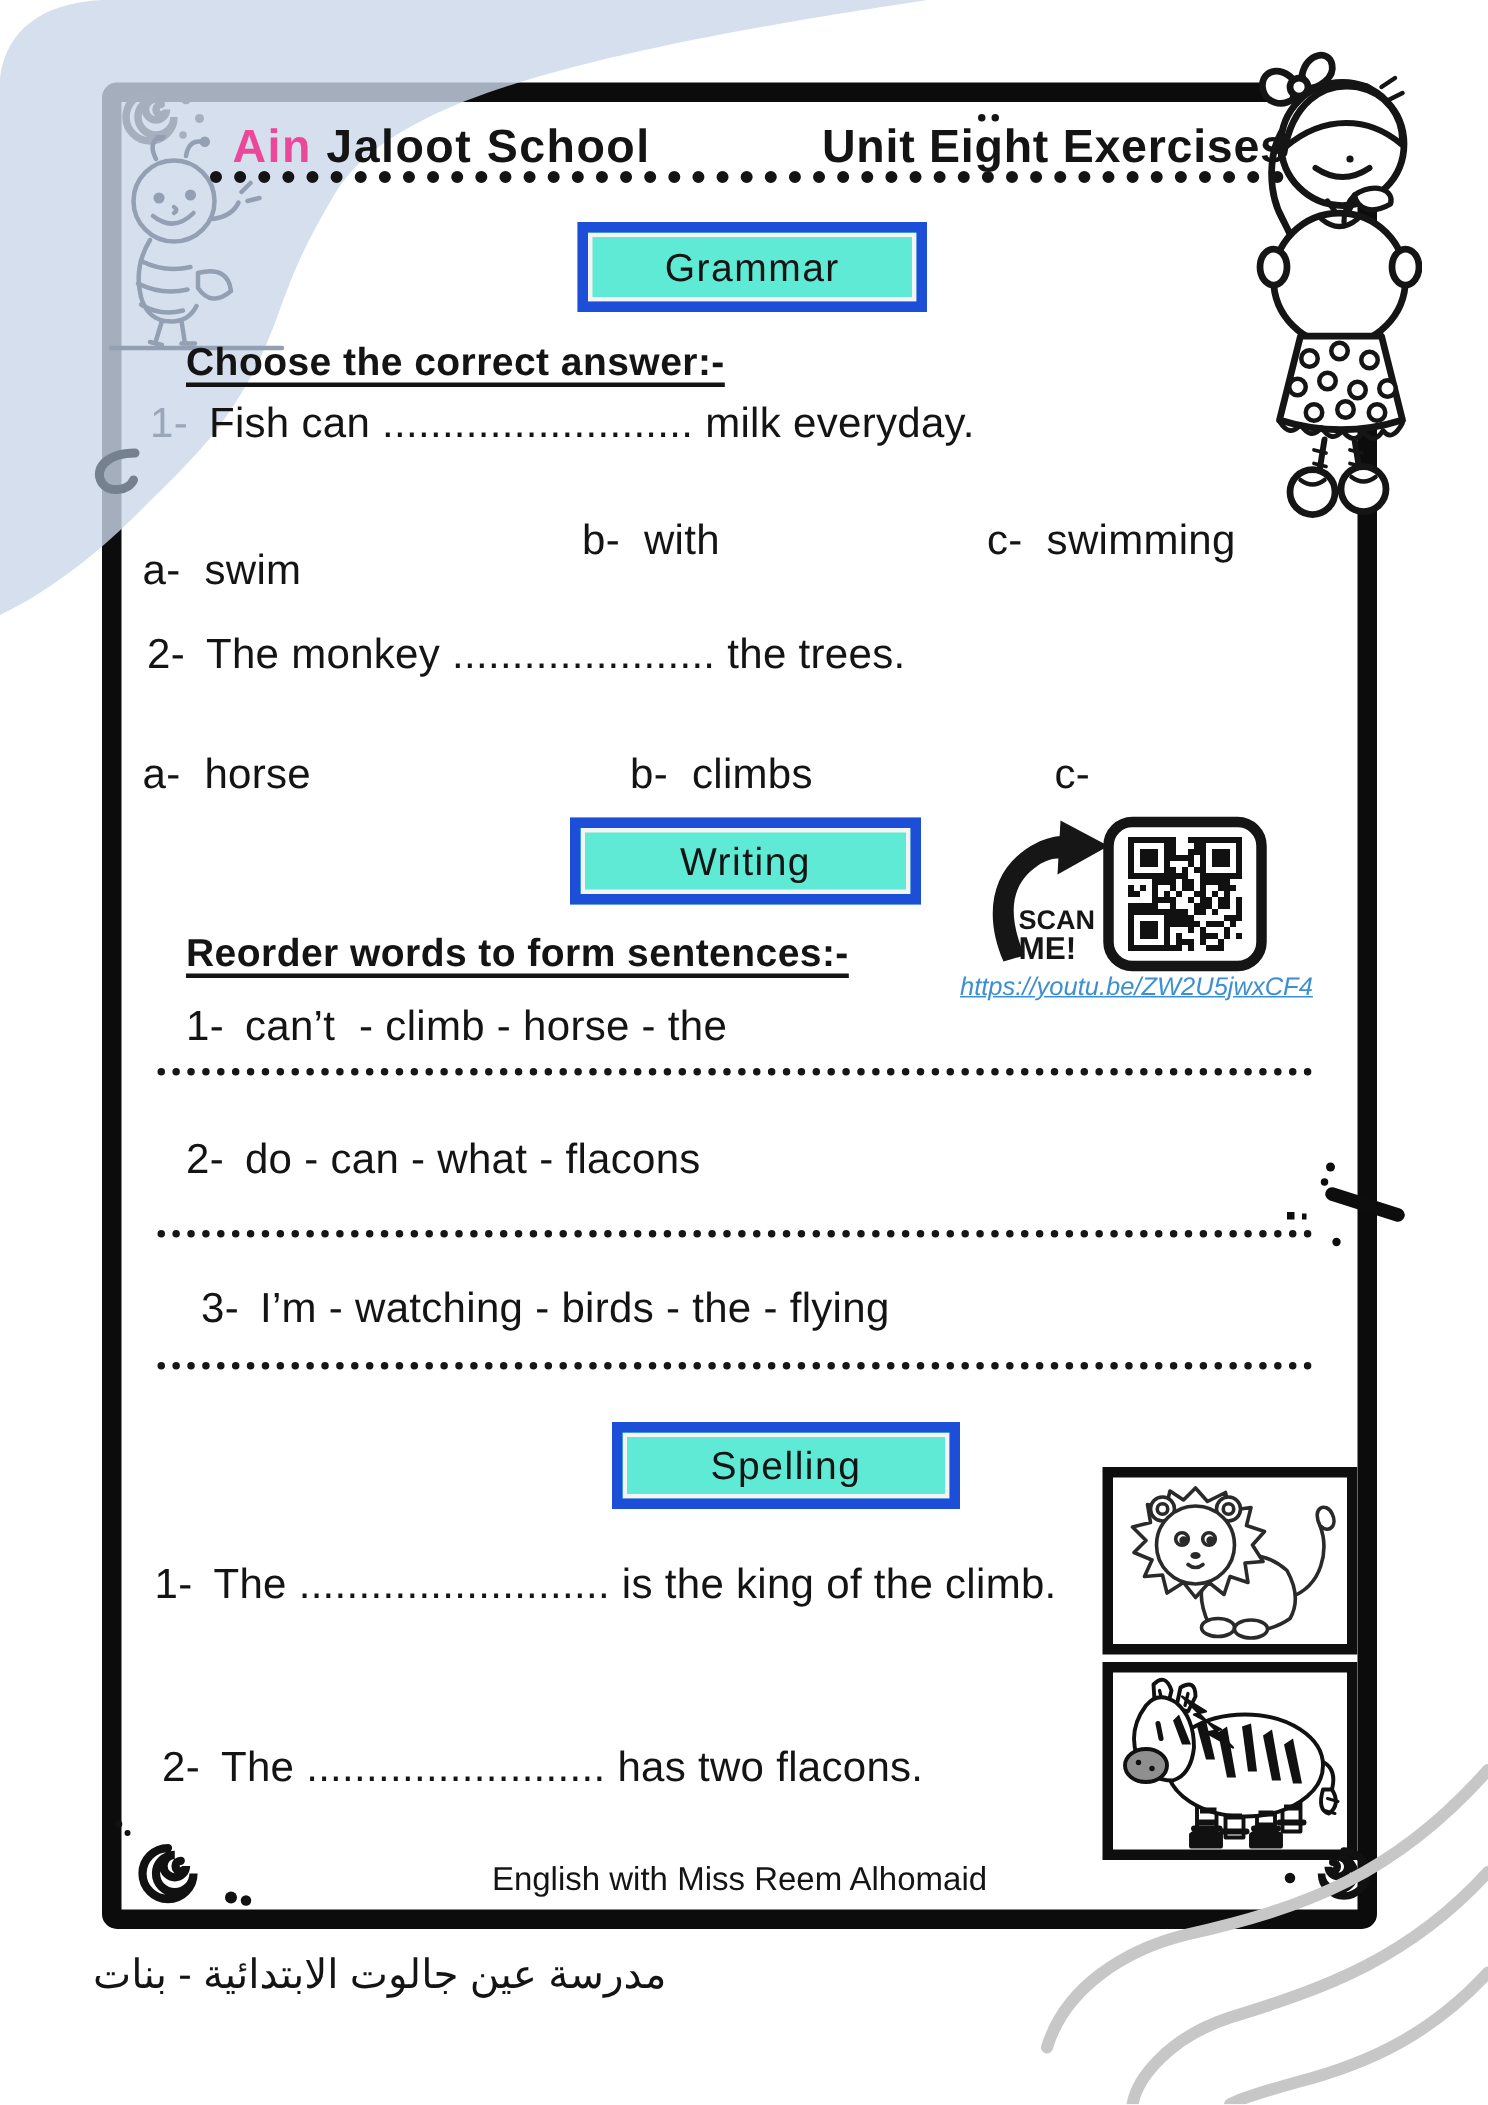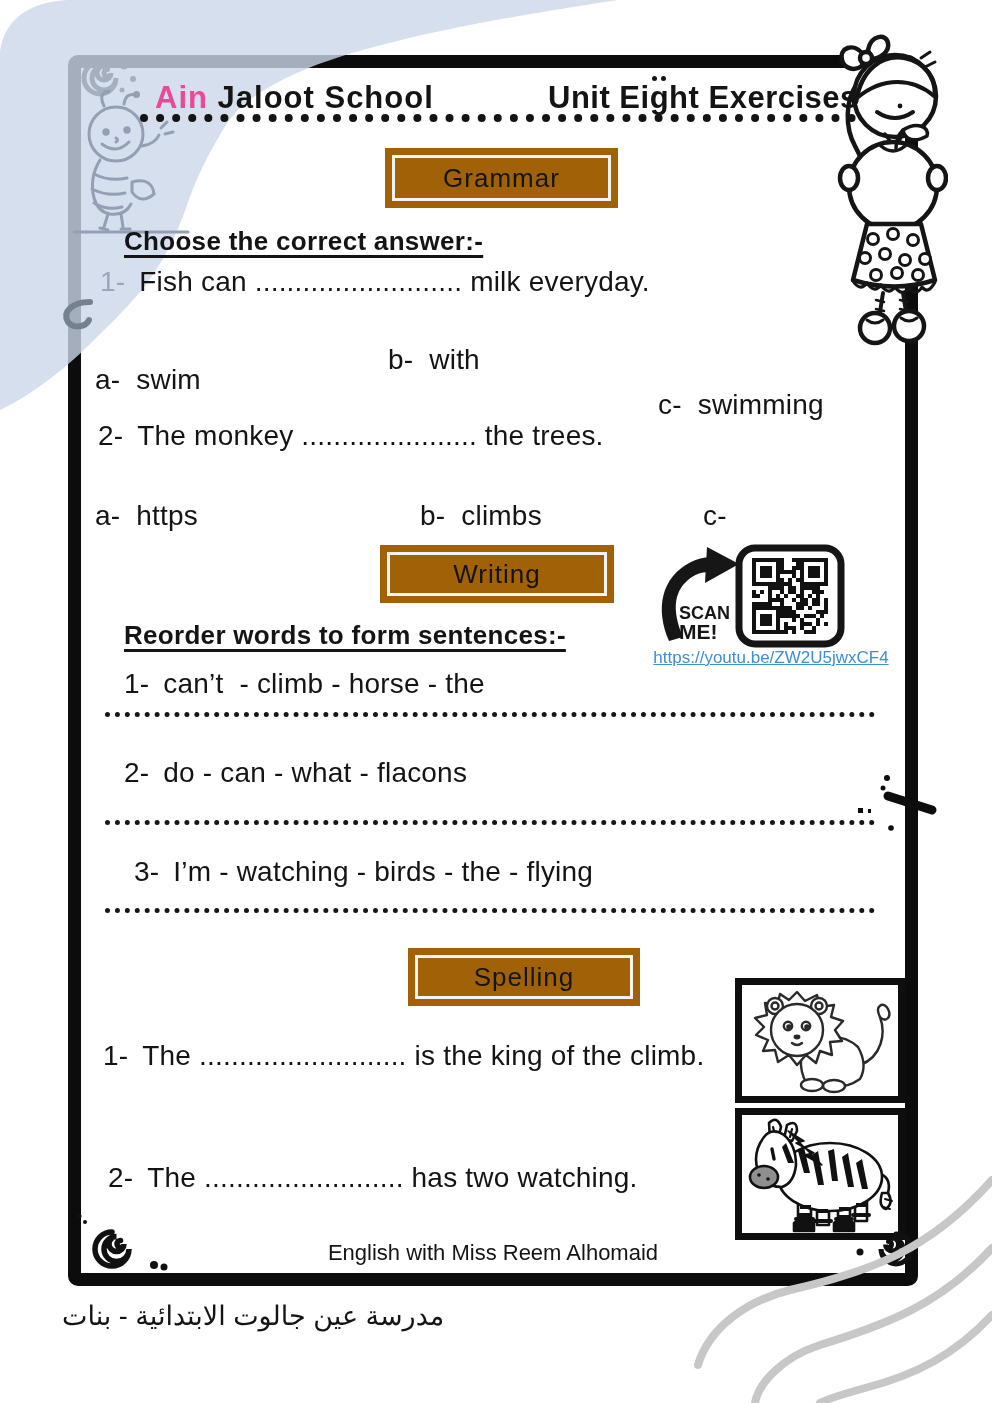--- a/index.html
+++ b/index.html
@@ -26,51 +26,51 @@
   .school-name{position:absolute;left:155px;top:80px;font-size:31px;font-weight:bold;
                letter-spacing:1px;white-space:pre;z-index:5;}
   .school-name .light{color:#ec4899;}
   .unit-title{position:absolute;left:548px;top:80px;font-size:31px;font-weight:bold;
               letter-spacing:.5px;white-space:nowrap;z-index:5;}
   .umlaut-dot{position:absolute;width:5px;height:5px;border-radius:50%;background:#141414;z-index:5;}
   .dots-sep{position:absolute;left:140px;top:114px;width:716px;height:0;
             border-bottom:8px dotted #141414;z-index:5;}
 
   
-  .section-box{position:absolute;background:#a16207;border:7px solid #a16207;box-sizing:border-box;
+  .section-box{position:absolute;background:#5eead4;border:7px solid #1d4ed8;box-sizing:border-box;
                display:flex;align-items:center;justify-content:center;font-size:26px;
                letter-spacing:1px;z-index:5;box-shadow:inset 0 0 0 3px #f4f4f4;}
   #box-grammar{left:385px;top:148px;width:233px;height:60px;}
   #box-writing{left:380px;top:545px;width:234px;height:58px;}
   #box-spelling{left:408px;top:948px;width:232px;height:58px;}
 
   .heading{position:absolute;font-size:26px;font-weight:bold;text-decoration:underline;
            text-decoration-thickness:3px;text-underline-offset:5px;letter-spacing:.3px;
            white-space:nowrap;z-index:5;}
   #h-choose{left:124px;top:226px;}
   #h-reorder{left:124px;top:620px;}
 
   .qline,.opt,.wline,.sline{position:absolute;font-size:28px;letter-spacing:.2px;
            white-space:pre;z-index:5;}
   .num{display:inline-block;margin-right:14px;}
   .num-muted{color:#9aa6ba;}
   #q-g1{left:100px;top:266px;} #q-g2{left:98px;top:420px;}
-  #opt-1a{left:95px;top:364px;} #opt-1b{left:388px;top:344px;} #opt-1c{left:658px;top:344px;margin-top:45px;}
+  #opt-1a{left:95px;top:364px;} #opt-1b{left:388px;top:344px;} #opt-1c{left:658px;top:344px;}
   #opt-2a{left:95px;top:500px;} #opt-2b{left:420px;top:500px;} #opt-2c{left:703px;top:500px;}
   .opt .key{margin-right:16px;}
   #w-1{left:124px;top:668px;} #w-2{left:124px;top:757px;} #w-3{left:134px;top:856px;}
   .ansline{position:absolute;width:770px;height:0;border-bottom:5px dotted #161616;z-index:5;}
   #al-1{left:105px;top:712px;} #al-2{left:105px;top:820px;} #al-3{left:105px;top:908px;}
   #s-1{left:103px;top:1040px;} #s-2{left:108px;top:1162px;}
 
   
   #qr-svg{position:absolute;left:735px;top:544px;z-index:5;}
   #scanme-svg{position:absolute;left:655px;top:545px;z-index:5;}
-  .yt-link{position:absolute;left:640px;top:648px;width:262px;text-align:center;font-size:17px;
-           color:#3d8fd3;text-decoration:underline;z-index:5;cursor:pointer;white-space:nowrap;}
+  .yt-link{position:absolute;left:640px;top:648px;width:262px;text-align:left;font-size:17px;
+           color:#3d8fd3;text-decoration:underline;z-index:5;cursor:pointer;white-space:nowrap;font-style:italic;}
 
   
   .pic-box{position:absolute;border:7px solid #0e0e0e;background:#fff;box-sizing:border-box;z-index:5;}
   #lion-box{left:735px;top:978px;width:170px;height:125px;}
   #zebra-box{left:735px;top:1108px;width:170px;height:132px;}
 
   .credit{position:absolute;left:81px;top:1240px;width:824px;text-align:center;
           font-size:22px;z-index:5;}
   .arabic{position:absolute;left:62px;top:1300px;font-size:27px;direction:rtl;z-index:5;}
 </style>
@@ -171,21 +171,21 @@
   <div class="heading" id="h-choose">Choose the correct answer:-</div>
 
   <div class="qline" id="q-g1"><span class="num num-muted">1-</span><span>Fish can .......................... milk everyday.</span></div>
 
   <div class="opt" id="opt-1a"><span class="key">a-</span><span>swim</span></div>
   <div class="opt" id="opt-1b"><span class="key">b-</span><span>with</span></div>
   <div class="opt" id="opt-1c"><span class="key">c-</span><span>swimming</span></div>
 
   <div class="qline" id="q-g2"><span class="num">2-</span><span>The monkey ...................... the trees.</span></div>
 
-  <div class="opt" id="opt-2a"><span class="key">a-</span><span>https</span></div>
+  <div class="opt" id="opt-2a"><span class="key">a-</span><span>horse</span></div>
   <div class="opt" id="opt-2b"><span class="key">b-</span><span>climbs</span></div>
   <div class="opt" id="opt-2c"><span class="key">c-</span><span></span></div>
 
   <div class="section-box" id="box-writing">Writing</div>
   <div class="heading" id="h-reorder">Reorder words to form sentences:-</div>
 
   <div class="wline" id="w-1"><span class="num">1-</span><span>can’t  - climb - horse - the</span></div>
   <div class="ansline" id="al-1"></div>
   <div class="wline" id="w-2"><span class="num">2-</span><span>do - can - what - flacons</span></div>
   <div class="ansline" id="al-2"></div>
@@ -330,21 +330,21 @@
           <rect x="8" y="56" width="12" height="12"></rect>
       </g>
     </g>
   </svg>
 
   <a class="yt-link">https://youtu.be/ZW2U5jwxCF4</a>
 
   <div class="section-box" id="box-spelling">Spelling</div>
 
   <div class="sline" id="s-1"><span class="num">1-</span><span>The .......................... is the king of the climb.</span></div>
-  <div class="sline" id="s-2"><span class="num">2-</span><span>The ......................... has two watching.</span></div>
+  <div class="sline" id="s-2"><span class="num">2-</span><span>The ......................... has two flacons.</span></div>
 
   <div class="pic-box" id="lion-box">
     <svg width="156" height="111" viewBox="0 0 156 111">
       <g fill="#fff" stroke="#2a2a2a" stroke-width="2.4" stroke-linejoin="round" stroke-linecap="round">
         <path d="M118 80 C140 72 144 48 138 32" fill="none"></path>
         <path d="M138 32 C132 20 142 16 146 24 C150 32 144 38 138 32 Z"></path>
         <path d="M64 98 Q52 72 68 58 Q96 44 116 62 Q126 80 118 94 Q104 104 84 102 Z"></path>
         <ellipse cx="70" cy="100" rx="11" ry="6"></ellipse>
         <ellipse cx="92" cy="101" rx="11" ry="6"></ellipse>
         <path d="M55 7 L63 16 L75 10 L78 22 L92 20 L89 32 L101 36 L93 45 L100 56 L88 57 L90 70 L78 66

